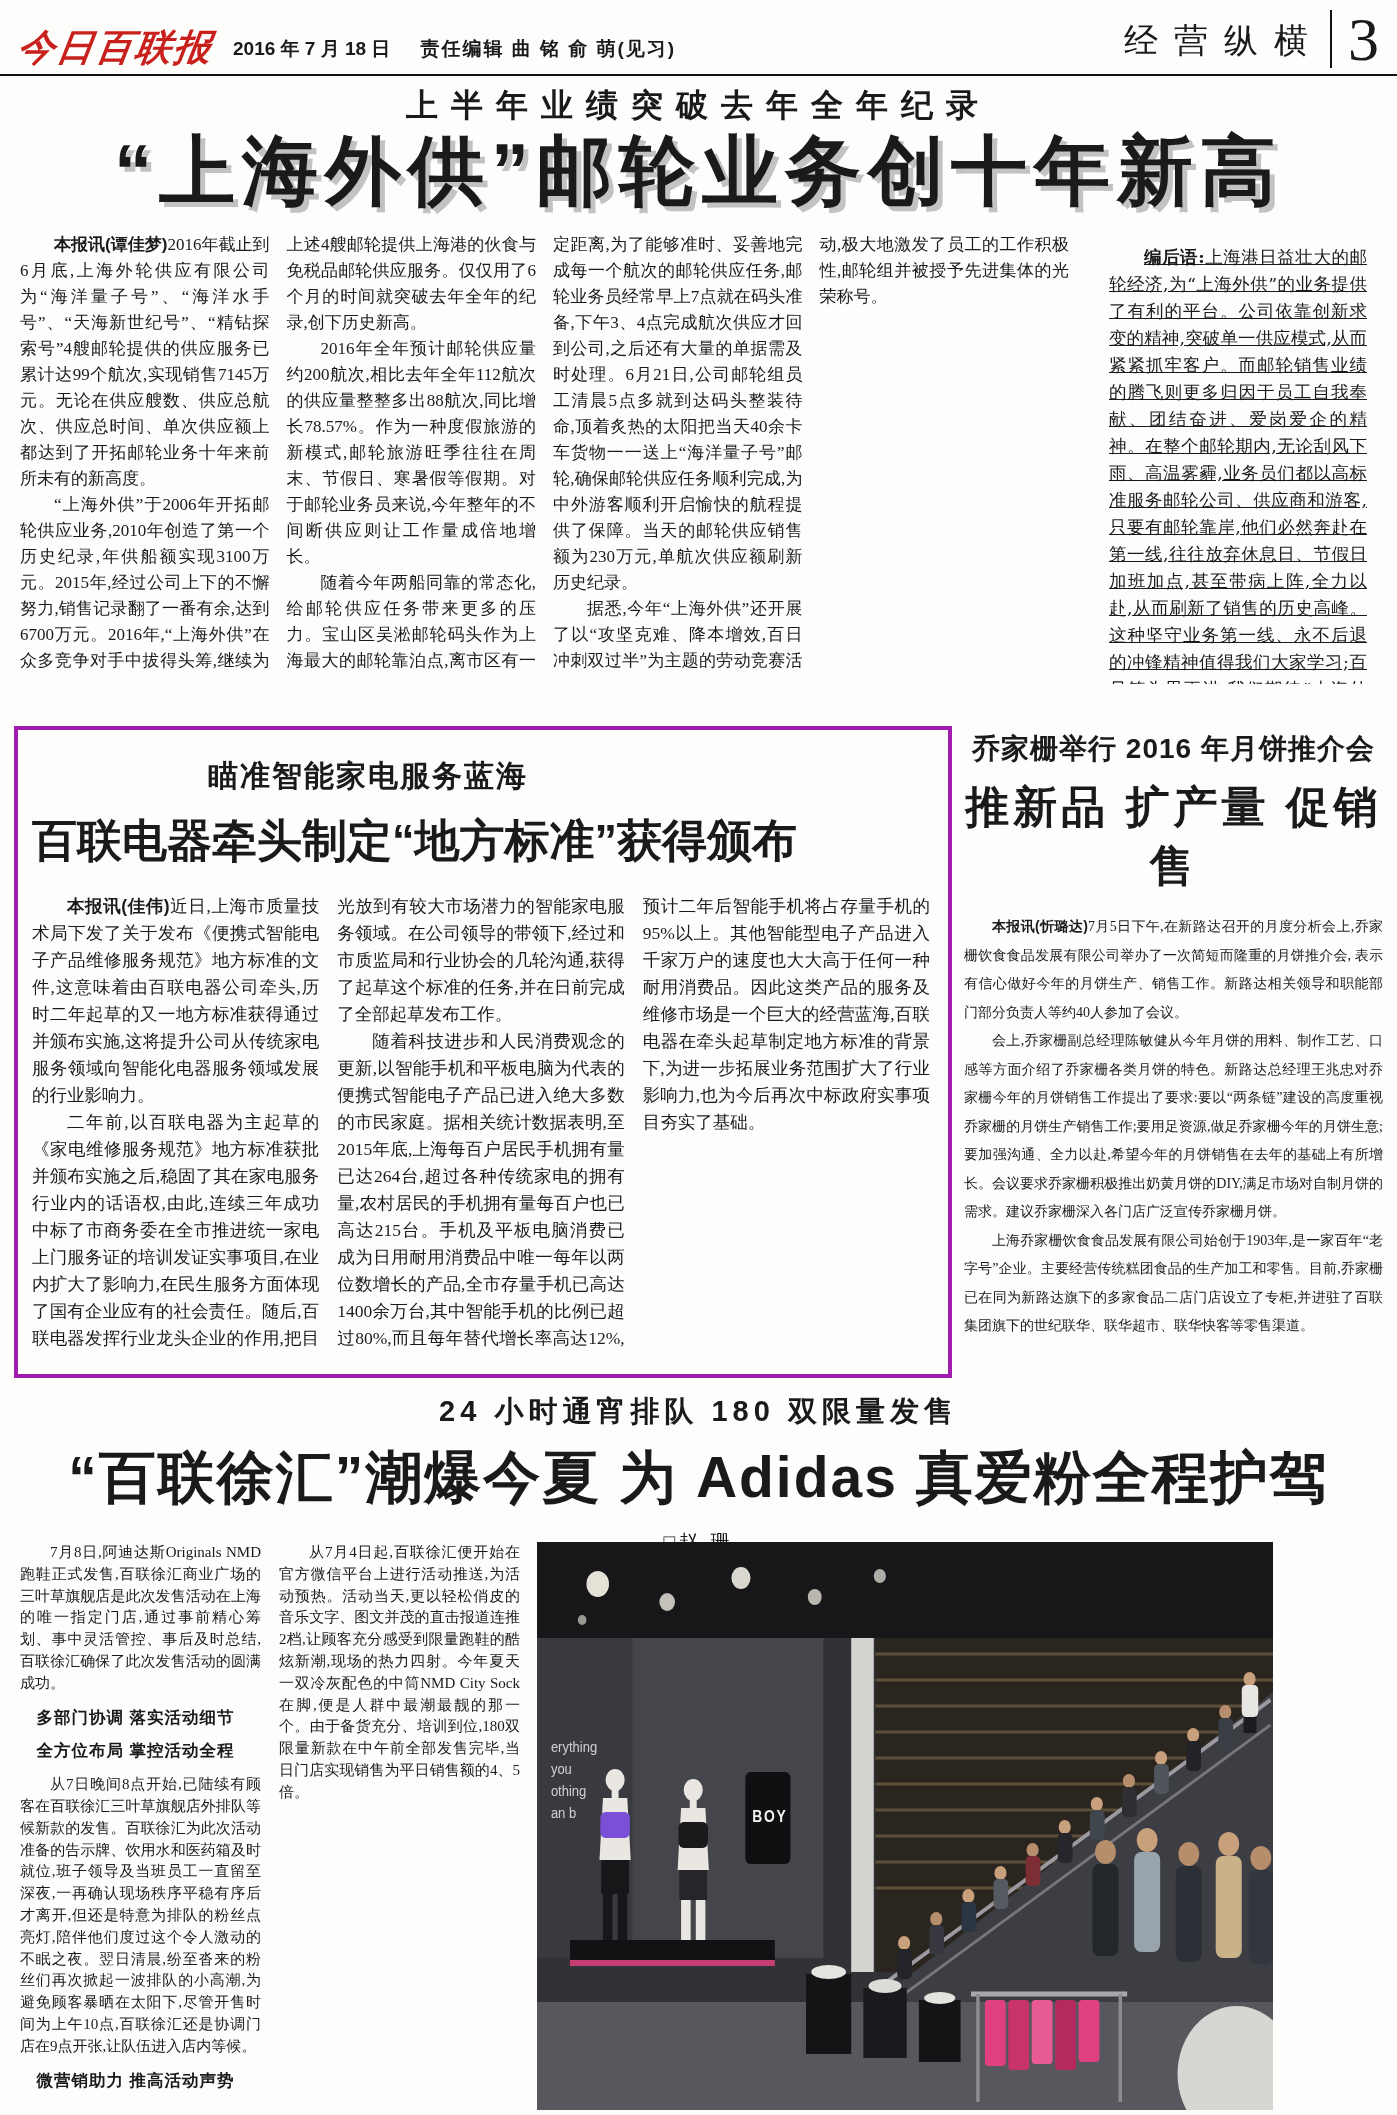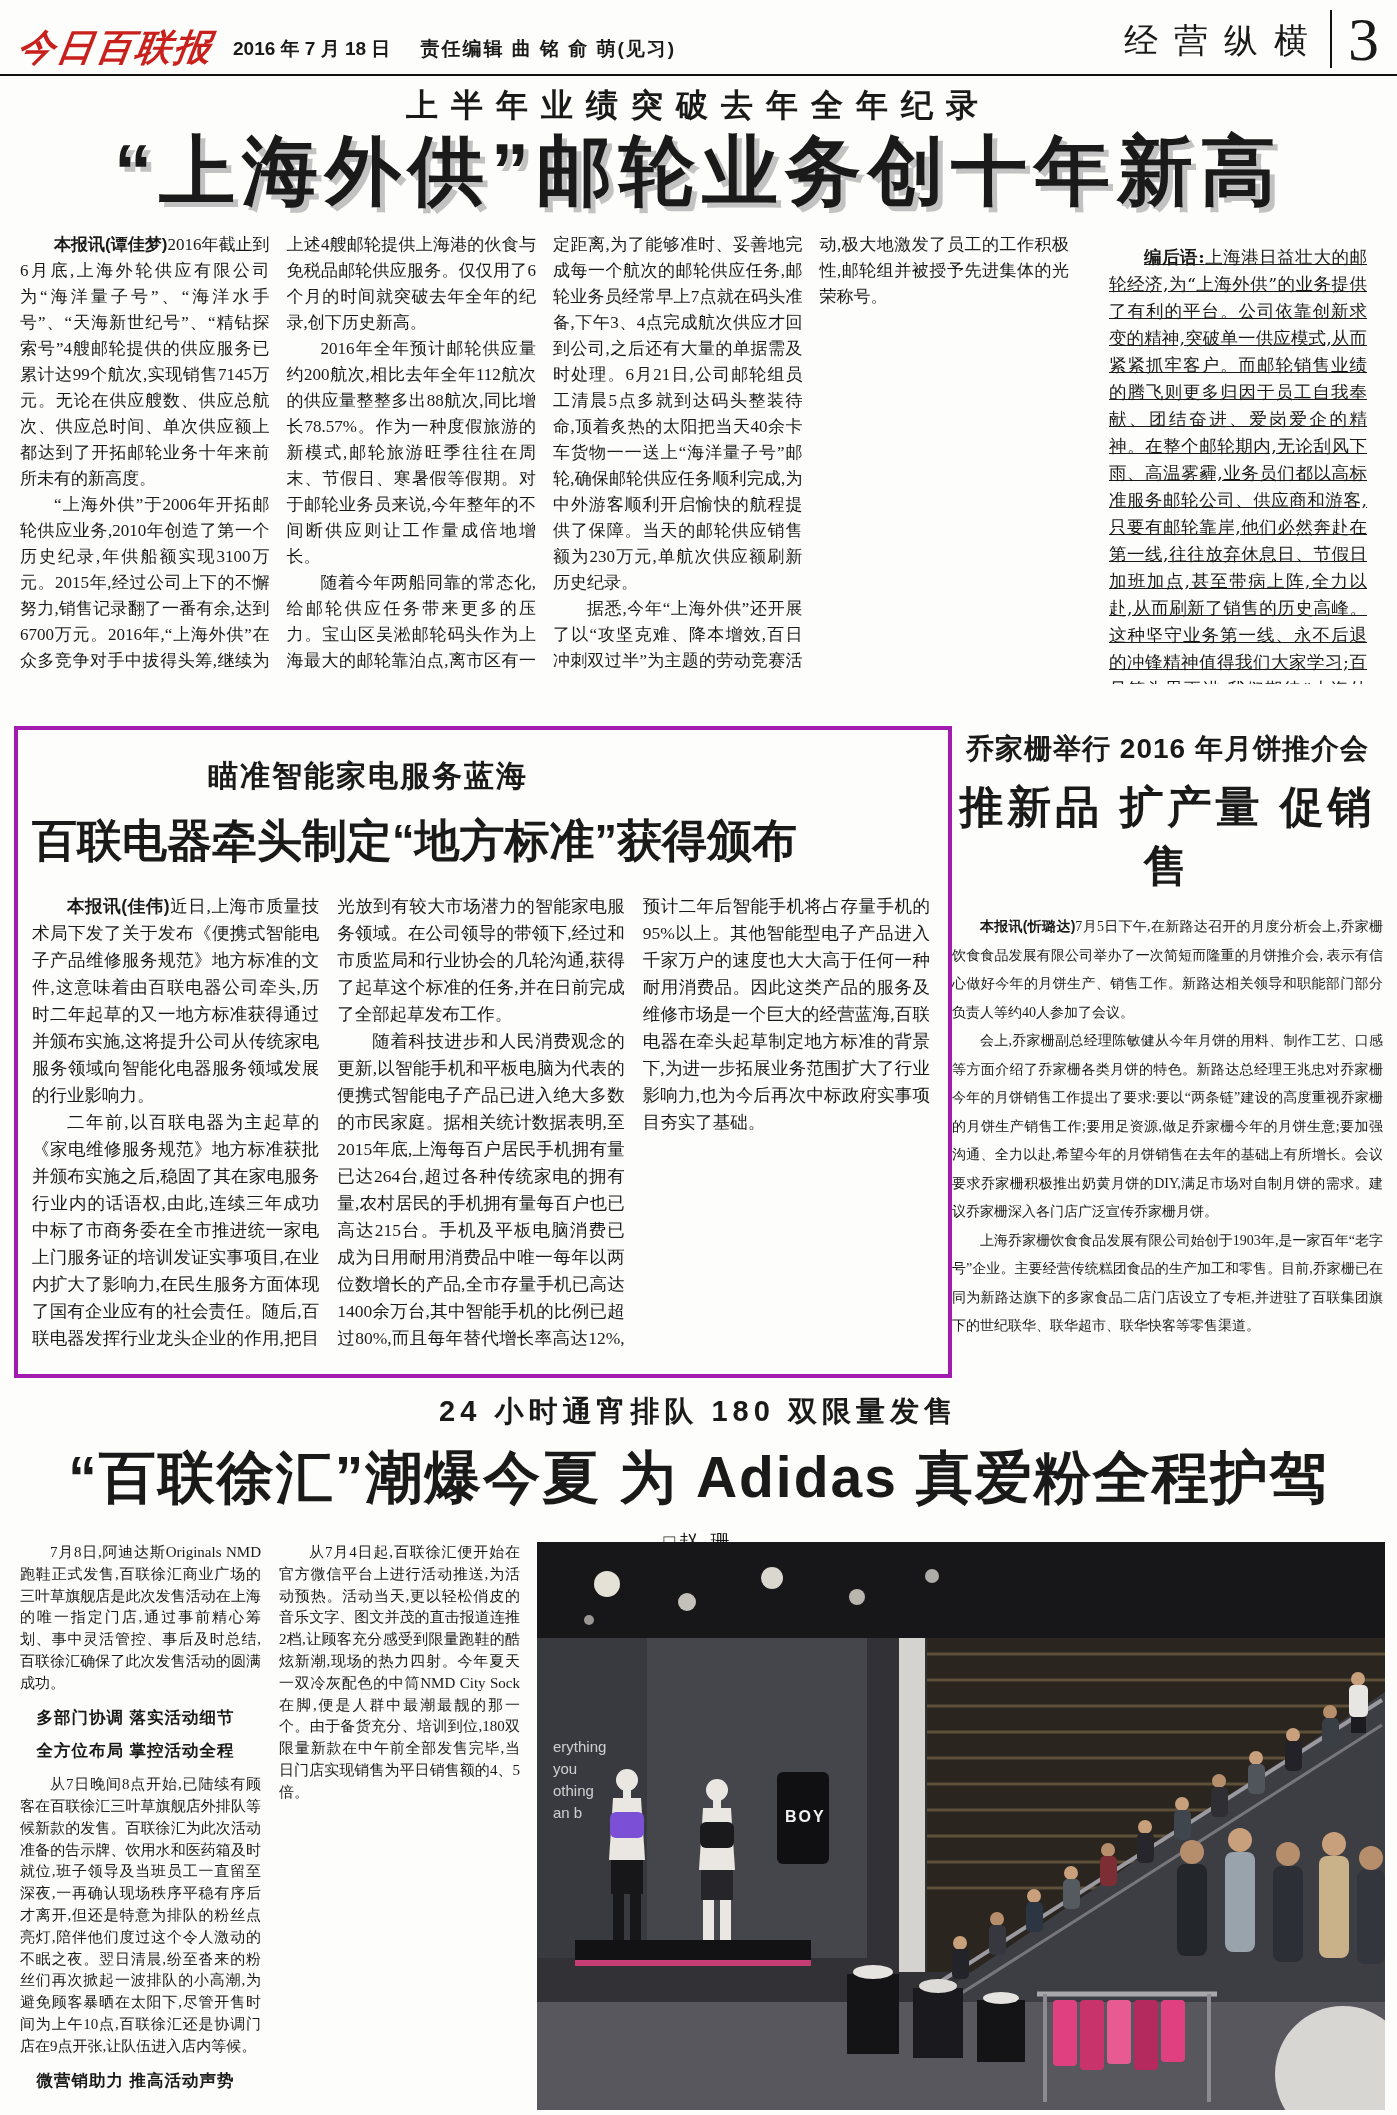--- a/index.html
+++ b/index.html
@@ -34,36 +34,36 @@
   .cruise-note p{margin:12px;text-indent:2em;text-decoration:underline;}
   .note-b{font-weight:bold;}
   
   .sec-mid{position:absolute;top:726px;left:14px;right:14px;height:652px;display:flex;}
   .midbox{width:938px;box-sizing:border-box;border:4px solid #a21caf;padding:26px 18px 12px 14px;}
   .appl-head{width:672px;}
   .appl-kicker{font-size:30px;letter-spacing:2px;}
   .appl-headline{font-size:45px;letter-spacing:0px;margin-top:14px;}
   .appl-body{margin-top:22px;height:462px;column-count:3;column-gap:18px;column-fill:auto;
              font-size:17.5px;line-height:27px;overflow:hidden;}
-  .mooncake{flex:1;padding-top:4px;}
+  .mooncake{flex:1;margin-left:12px;padding-top:4px;}
   .moon-kicker{font-size:28px;letter-spacing:1px;}
   .moon-headline{font-family:Liberation Sans, sans-serif;font-weight:bold;
                  font-size:44px;letter-spacing:4px;text-align:center;margin-top:10px;}
   .moon-body{margin-top:16px;font-size:14px;line-height:28.5px;}
   
   .sec-bottom{position:absolute;top:1392px;left:0;right:0;height:723px;}
   .adi-kicker{font-size:29px;letter-spacing:5px;}
   .adi-headline{font-size:57px;letter-spacing:2px;margin-top:8px;}
   .adi-byline{text-align:center;font-size:19px;margin-top:12px;letter-spacing:4px;}
   .adi-cols{position:absolute;left:20px;top:150px;width:500px;height:568px;
             column-count:2;column-gap:18px;column-fill:auto;font-size:15px;line-height:21.8px;overflow:hidden;}
   .adi-cols h4{font-family:"Liberation Sans","DejaVu Sans",sans-serif;font-size:16.5px;margin:12px 0 12px 0;
                text-indent:1em;letter-spacing:1px;}
   
-  .photo{position:absolute;left:537px;top:150px;width:848px;height:568px;background:#2e2e33;overflow:hidden;}
+  .photo{position:absolute;left:537px;top:150px;width:736px;height:568px;background:#2e2e33;overflow:hidden;}
   .photo svg{display:block;width:100%;height:100%;}
 </style>
 </head>
 <body>
 
 <div class="page">
 
   <div class="hdr">
     <div class="masthead">今日百联报</div>
     <div class="hdr-date">2016 年 7 月 18 日</div>

